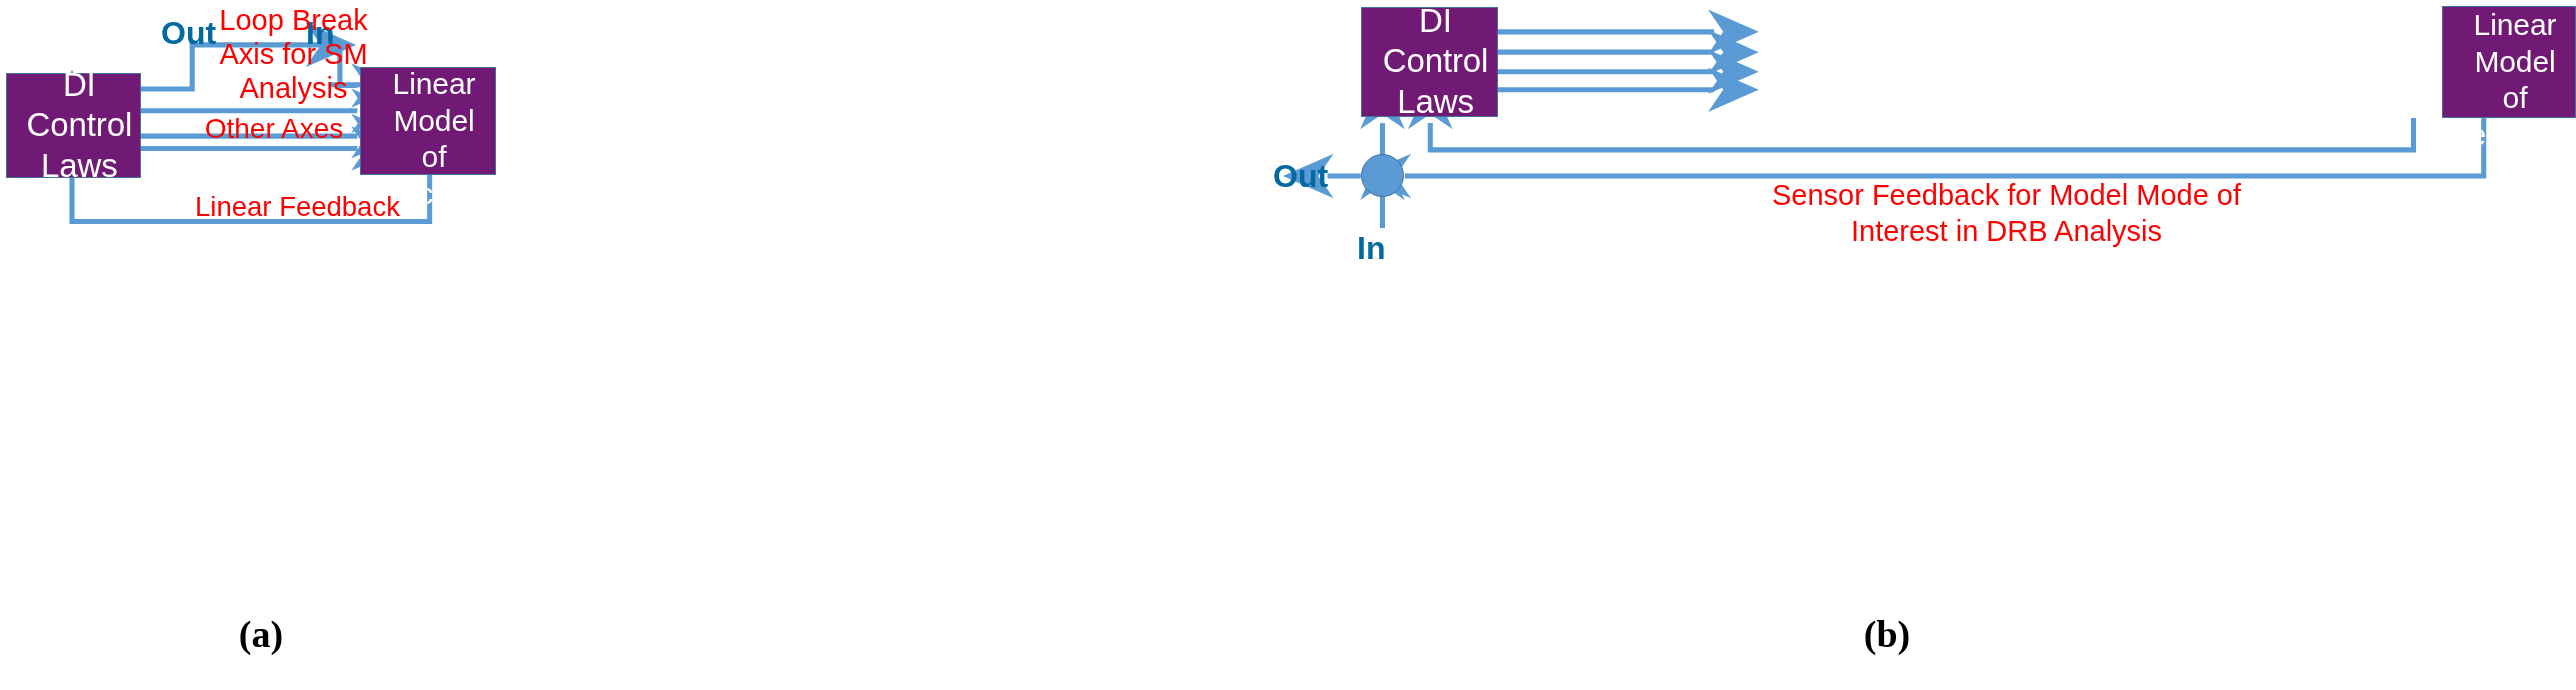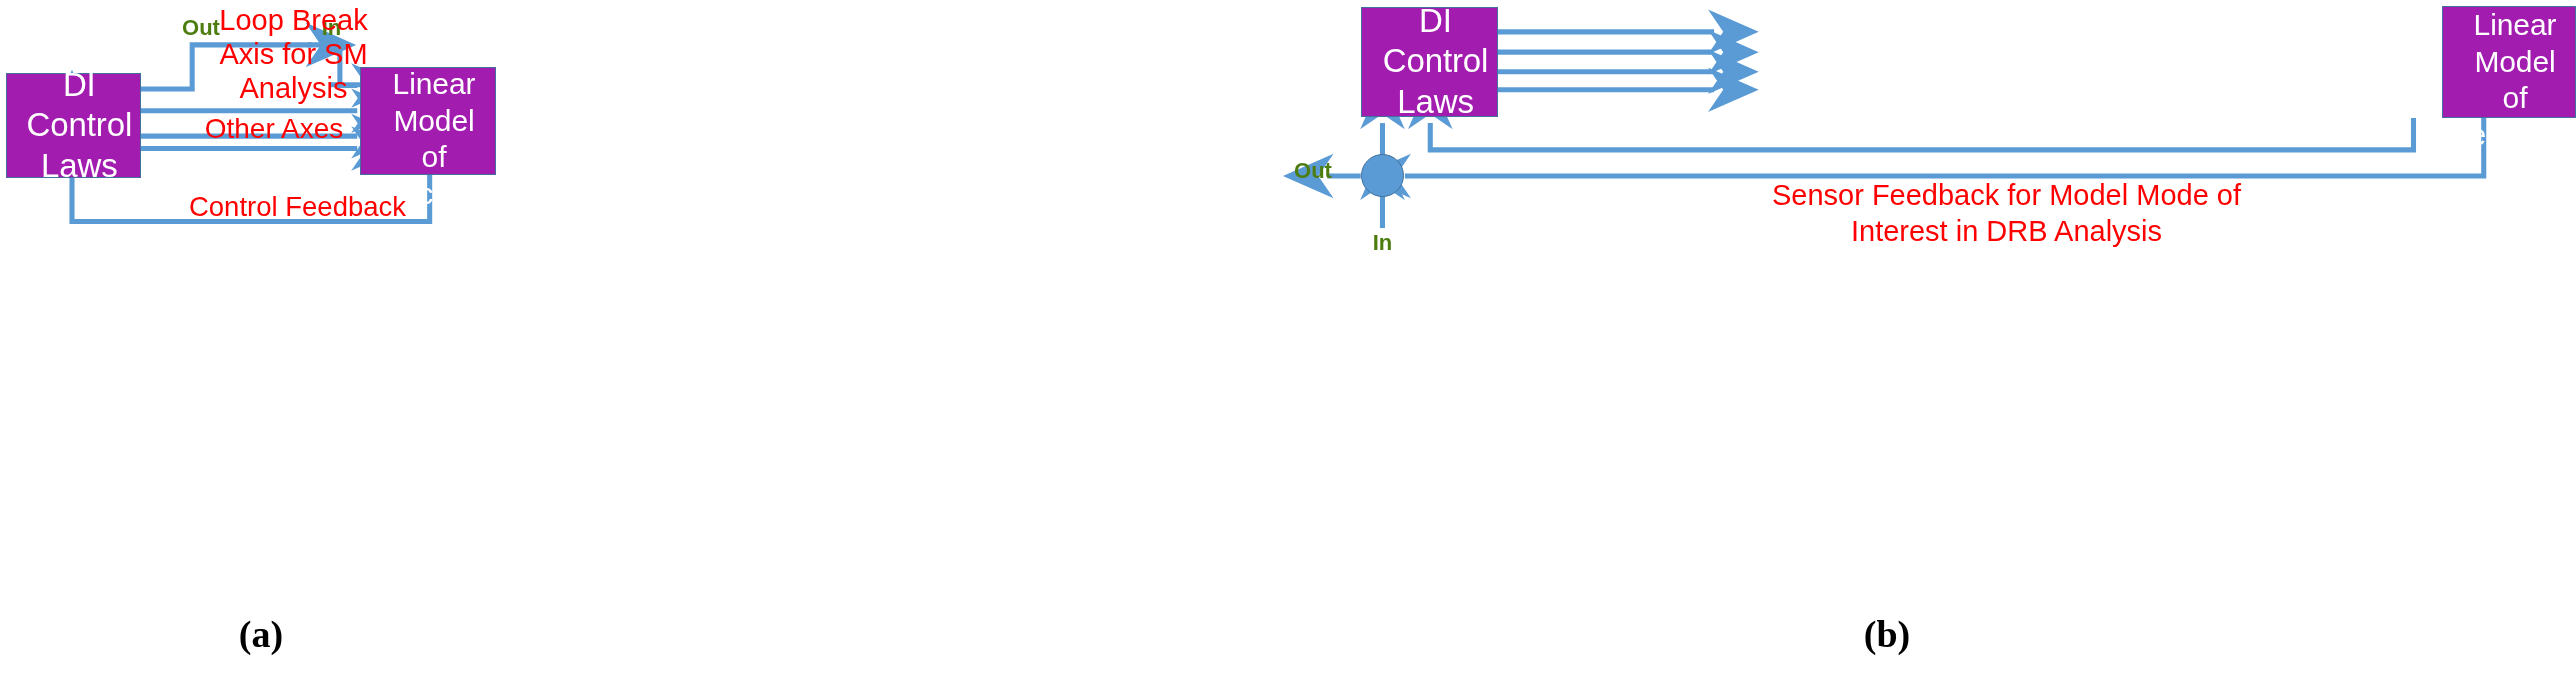--- a/index.html
+++ b/index.html
@@ -22,21 +22,21 @@
   svg.wires {
     position: absolute;
     left: 0;
     top: 0;
     width: 2576px;
     height: 690px;
   }
   .node-box {
     position: absolute;
     box-sizing: border-box;
-    background: #a21caf;
+    background: #701a75;
     border: 1.4px solid #41719C;
     color: #ffffff;
     display: flex;
     align-items: center;
     justify-content: center;
     text-align: center;
     font-family: "Liberation Sans", sans-serif;
     font-size: 33px;
     line-height: 1.22;
     letter-spacing: -0.1px;
@@ -56,24 +56,24 @@
     font-family: "Liberation Sans", sans-serif;
   }
   .lbl-red {
     color: #FF0000;
     font-size: 32px;
     line-height: 1.18;
     text-align: center;
     padding-left: 22px;
   }
   .lbl-black {
-    color: #4d7c0f;
-    font-size: 22px;
+    color: #0369a1;
+    font-size: 32px;
     font-weight: bold;
-    text-align: center;
+    text-align: left;
   }
   .panel-caption {
     position: absolute;
     color: #000000;
     font-family: "Liberation Serif", serif;
     font-size: 38px;
     font-weight: bold;
     text-align: center;
   }
 </style>
@@ -144,21 +144,21 @@
   <div class="lbl lbl-black" style="left:161px; top:15px; width:80px;">Out</div>
 
   <div class="lbl lbl-black" style="left:306px; top:15px; width:51px;">In</div>
 
   <div class="lbl lbl-red" style="left:190px; top:4.3px; width:163px; font-size:29px; line-height:1.17;">Loop Break
 Axis for SM
 Analysis</div>
 
   <div class="lbl lbl-red" style="left:165px; top:112px; width:174px; font-size:28px;">Other Axes</div>
 
-  <div class="lbl lbl-red" style="left:145px; top:191px; width:261px; font-size:27.5px;">Control Feedback</div>
+  <div class="lbl lbl-red" style="left:145px; top:191px; width:261px; font-size:27.5px;">Linear Feedback</div>
 
   <div class="panel-caption" style="left:203px; top:612px; width:116px;">(a)</div>
 
   <div class="node-box" style="left:1361px; top:6.5px; width:137px; height:110px;">DI Control
 Laws</div>
 
   <div class="node-box" style="left:2442px; top:5.8px; width:134px; height:112px; font-size:30px;">Full Order
 Linear Model
 of Helicopter</div>
 

